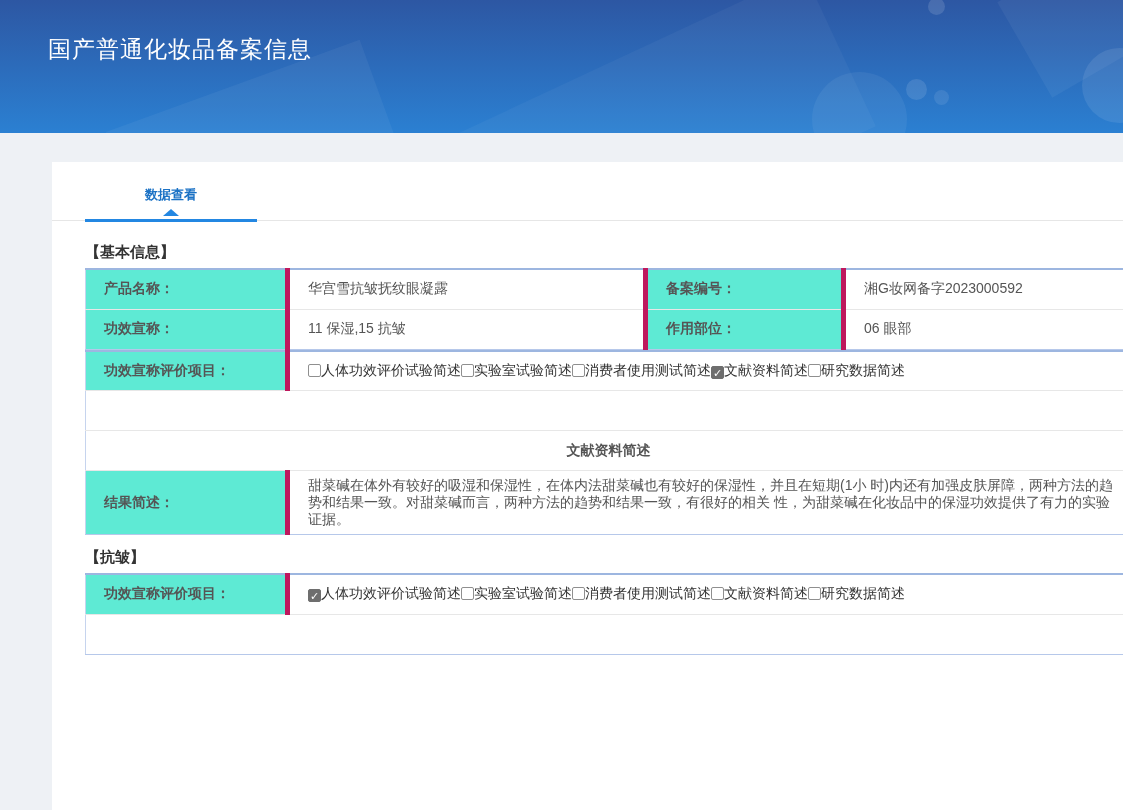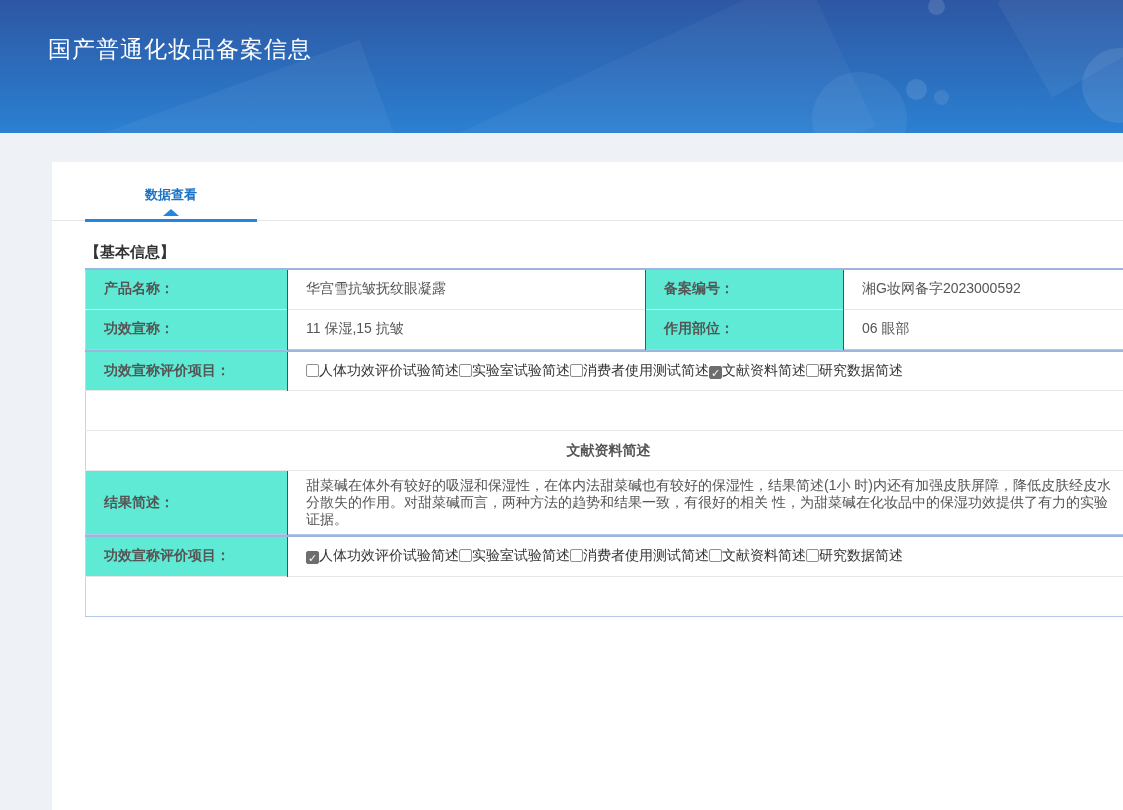--- a/index.html
+++ b/index.html
@@ -87,21 +87,21 @@
     border-bottom: 1px solid #b6c8ea;
     border-left: 1px solid #c6d4ee;
     table-layout: fixed;
   }
   table.data td {
     height: 40px;
     padding: 6px 10px 6px 18px;
     font-size: 14px;
     color: #555555;
     border-top: 1px solid #e7e7e7;
-    border-left: 1px solid #be185d;
+    border-left: 5px solid #be185d;
     vertical-align: middle;
     word-break: break-all;
   }
   table.data tr:first-child td { border-top: none; }
   table.data td:first-child { border-left: none; }
   td.lbl {
     background: #5eead4;
     font-weight: bold;
     color: #444444;
   }
@@ -201,25 +201,26 @@
         <td class="cb-group"><span class="cb"></span><span class="cb-label">人体功效评价试验简述</span><span class="cb"></span><span class="cb-label">实验室试验简述</span><span class="cb"></span><span class="cb-label">消费者使用测试简述</span><span class="cb checked">✓</span><span class="cb-label">文献资料简述</span><span class="cb"></span><span class="cb-label">研究数据简述</span></td>
       </tr>
       <tr>
         <td class="empty-row" colspan="2"></td>
       </tr>
       <tr>
         <td class="sub-head" colspan="2">文献资料简述</td>
       </tr>
       <tr>
         <td class="lbl">结果简述：</td>
-        <td class="result-text">甜菜碱在体外有较好的吸湿和保湿性，在体内法甜菜碱也有较好的保湿性，结果简述(1小 时)内还有加强皮肤屏障，降低皮肤经皮水分散失的作用。对甜菜碱而言，两种方法的趋势和结果一致，有很好的相关 性，为甜菜碱在化妆品中的保湿功效提供了有力的实验证据。</td>
+        <td class="result-text">甜菜碱在体外有较好的吸湿和保湿性，在体内法甜菜碱也有较好的保湿性，并且在短期(1小 时)内还有加强皮肤屏障，两种方法的趋势和结果一致。对甜菜碱而言，两种方法的趋势和结果一致，有很好的相关 性，为甜菜碱在化妆品中的保湿功效提供了有力的实验证据。</td>
       </tr>
     </tbody>
       </table>
 
+    <div class="sec-title">【抗皱】</div>
     <table class="data">
       <colgroup>
           <col class="c-lbl1">
           <col>
         </colgroup>
       <tbody>
           <tr>
         <td class="lbl">功效宣称评价项目：</td>
         <td class="cb-group"><span class="cb checked">✓</span><span class="cb-label">人体功效评价试验简述</span><span class="cb"></span><span class="cb-label">实验室试验简述</span><span class="cb"></span><span class="cb-label">消费者使用测试简述</span><span class="cb"></span><span class="cb-label">文献资料简述</span><span class="cb"></span><span class="cb-label">研究数据简述</span></td>
       </tr>

